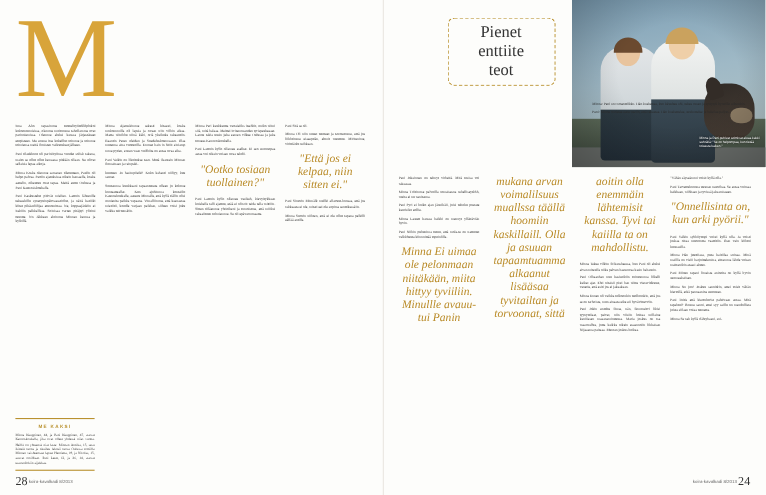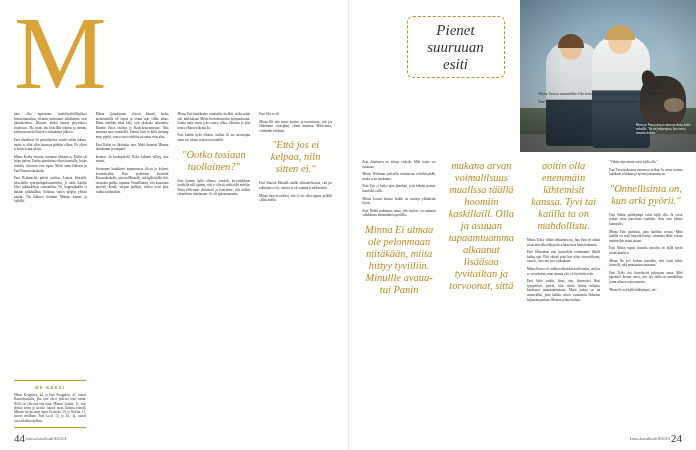--- a/index.html
+++ b/index.html
@@ -78,21 +78,21 @@
     position:absolute;right:4px;top:124px;width:56px;color:#fff;
     font-family:"Liberation Sans", sans-serif;font-size:2.9px;line-height:3.8px;
     text-shadow:0 0 2px rgba(0,0,0,.9);
   }
   .scriptbox{
     position:absolute;left:58px;top:16px;width:96px;height:60px;
     border:1px dashed #b9912f;border-radius:6px;
   }
   .script{
     position:absolute;left:62px;top:22px;width:90px;text-align:center;
-    font-family:"Liberation Serif", serif;font-style:italic;color:#333;
+    font-family:"Liberation Serif", serif;color:#333;
     font-size:15px;line-height:17px;
   }
   .rintro{
     position:absolute;left:190px;top:92px;width:150px;
     font-size:3.3px;line-height:4.6px;color:#2b2b2b;text-align:justify;
   }
   .rcols{
     position:absolute;left:14px;top:160px;width:320px;height:250px;
     column-count:4;column-gap:9px;
     font-size:3.25px;line-height:4.6px;text-align:justify;color:#2b2b2b;
@@ -126,21 +126,21 @@
       <p class="body-p">Pani Sinuvin Minnälk mullki allavuut-hoosaa, että jos rakkaasta ei ole, mitati eei ole sopima senttikassäiin.</p>
       <p class="body-p">Minna Suovin niihten, että ei ole ollut tapana pelkilli eällää antilla.</p>
     </div>
 
     <div class="factbox">
       <h4>ME KAKSI</h4>
       <p>Minna Keuppinen, 44, ja Pani Keuppinen, 47, asuvat Kannoskoukalla, jika ovat olleet yhdessä niiat vuotta. Heillä on yhteensä niat lasta: Minnan Annika, 15, sesu ikitteiä tuona ja niesilee lakoaii tuosa Oulussa tomiilla Minnan vaisheemaat lapset Henrietta, 19, ja Nicolas, 15, asuvat omilllaan. Pani Leett, 12, ja Joi, 14, asuvat esavenilokiin aijukkaa.</p>
     </div>
 
     <div class="folio left">
-      <span class="num">44</span>
+      <span class="num">28</span>
       <span>koira-kavalkadi 8/2013</span>
     </div>
   </div>
 
   <div class="page rpage">
 
     <div class="photo">
       <div class="sky"></div>
       <div class="ground"></div>
       <div class="road"></div>
@@ -154,22 +154,22 @@
       <div class="dogear"></div>
       <div class="dogsnout"></div>
       <div class="vignette"></div>
     </div>
 
     <div class="caption">Minna ja Pani puhivat solmivat aluaa kakki sehrällä: "Se on helpompaa, kun tietää toisesta kaiken."</div>
 
     <div class="scriptbox"></div>
     <div class="script">
       <div>Pienet</div>
-      <div>suuruuan</div>
-      <div>esiti</div>
+      <div>enttiite</div>
+      <div>teot</div>
     </div>
 
     <div class="rintro">
       <p class="body-p">Minna: Pani on romanttiikko. Hän koskettaa, kun käveltee ohi, tekee ruoan ja syttytyä kynttilät aikerakin.</p>
       <p class="body-p">Pani: Minna muistaa aana useiin, että rakastaa. Hän koskettelee, suukottelee ja halailee paljon.</p>
     </div>
 
     <div class="rcols">
       <p class="body-p">Pani Jokainnen on tehnyt virheitä. Mitä tosisa voi rakaasaa.</p>
       <p class="body-p">Minna Triitimme palvoilla tomaisesna rehelliseytkhh, muita ei nu nanitanna.</p>

